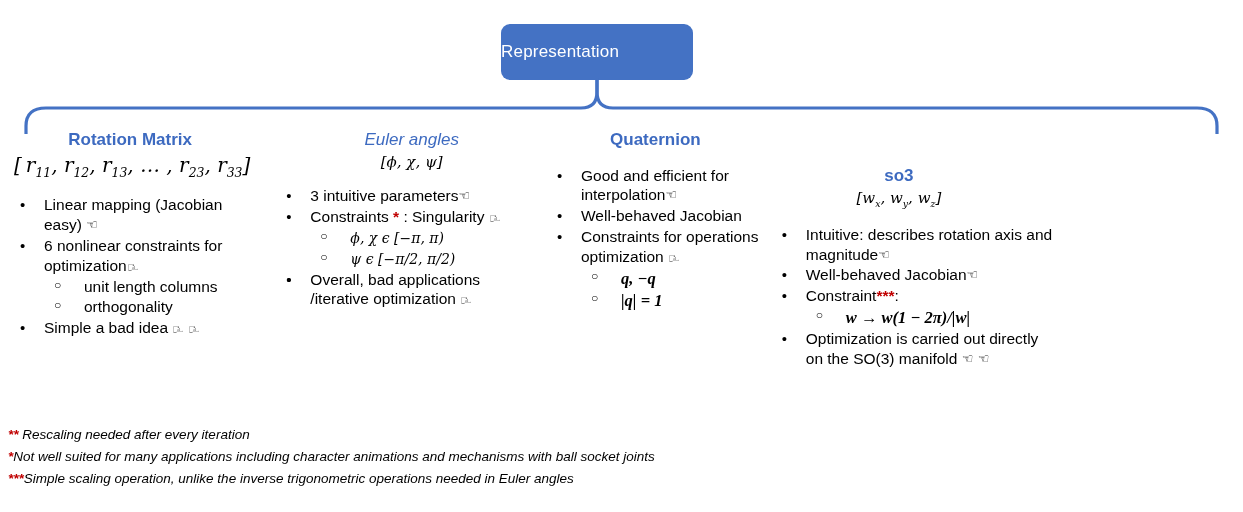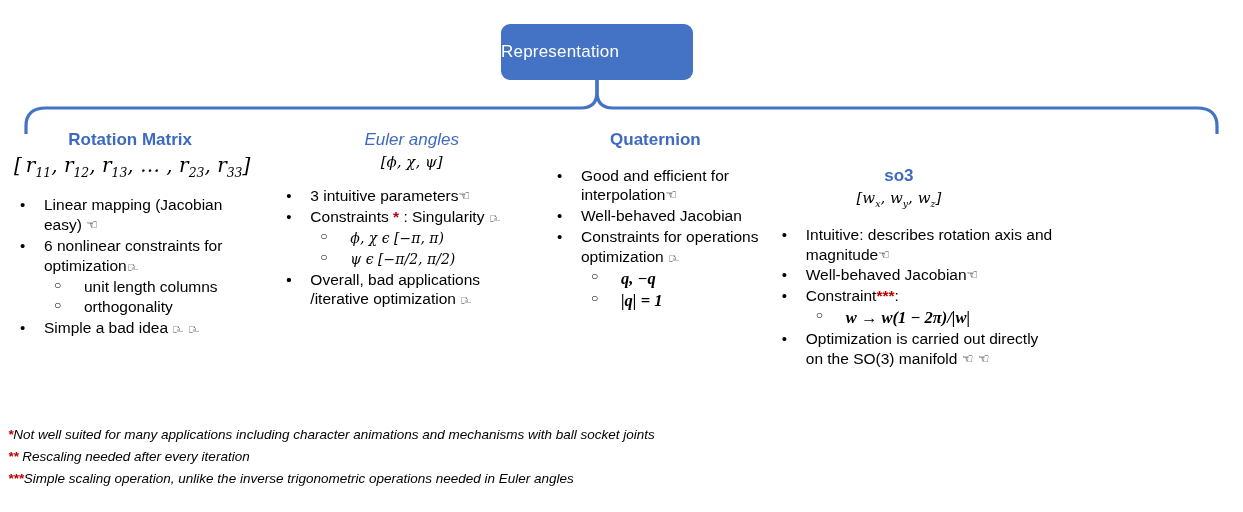--- a/index.html
+++ b/index.html
@@ -299,16 +299,16 @@
         <span class="txt">Optimization is carried out directly on the SO(3) manifold</span>
         <span class="glyph">☜</span>
         <span class="glyph">☜</span>
       </div>
     </div>
   </div>
 
 </div>
 
 <div id="footnotes">
+  <div class="fn"><span class="marks">**</span><span> Rescaling needed after every iteration</span></div>
   <div class="fn"><span class="marks">*</span><span>Not well suited for many applications including character animations and mechanisms with ball socket joints</span></div>
-  <div class="fn"><span class="marks">**</span><span> Rescaling needed after every iteration</span></div>
   <div class="fn"><span class="marks">***</span><span>Simple scaling operation, unlike the inverse trigonometric operations needed in Euler angles</span></div>
 </div>
 
 </body></html>

